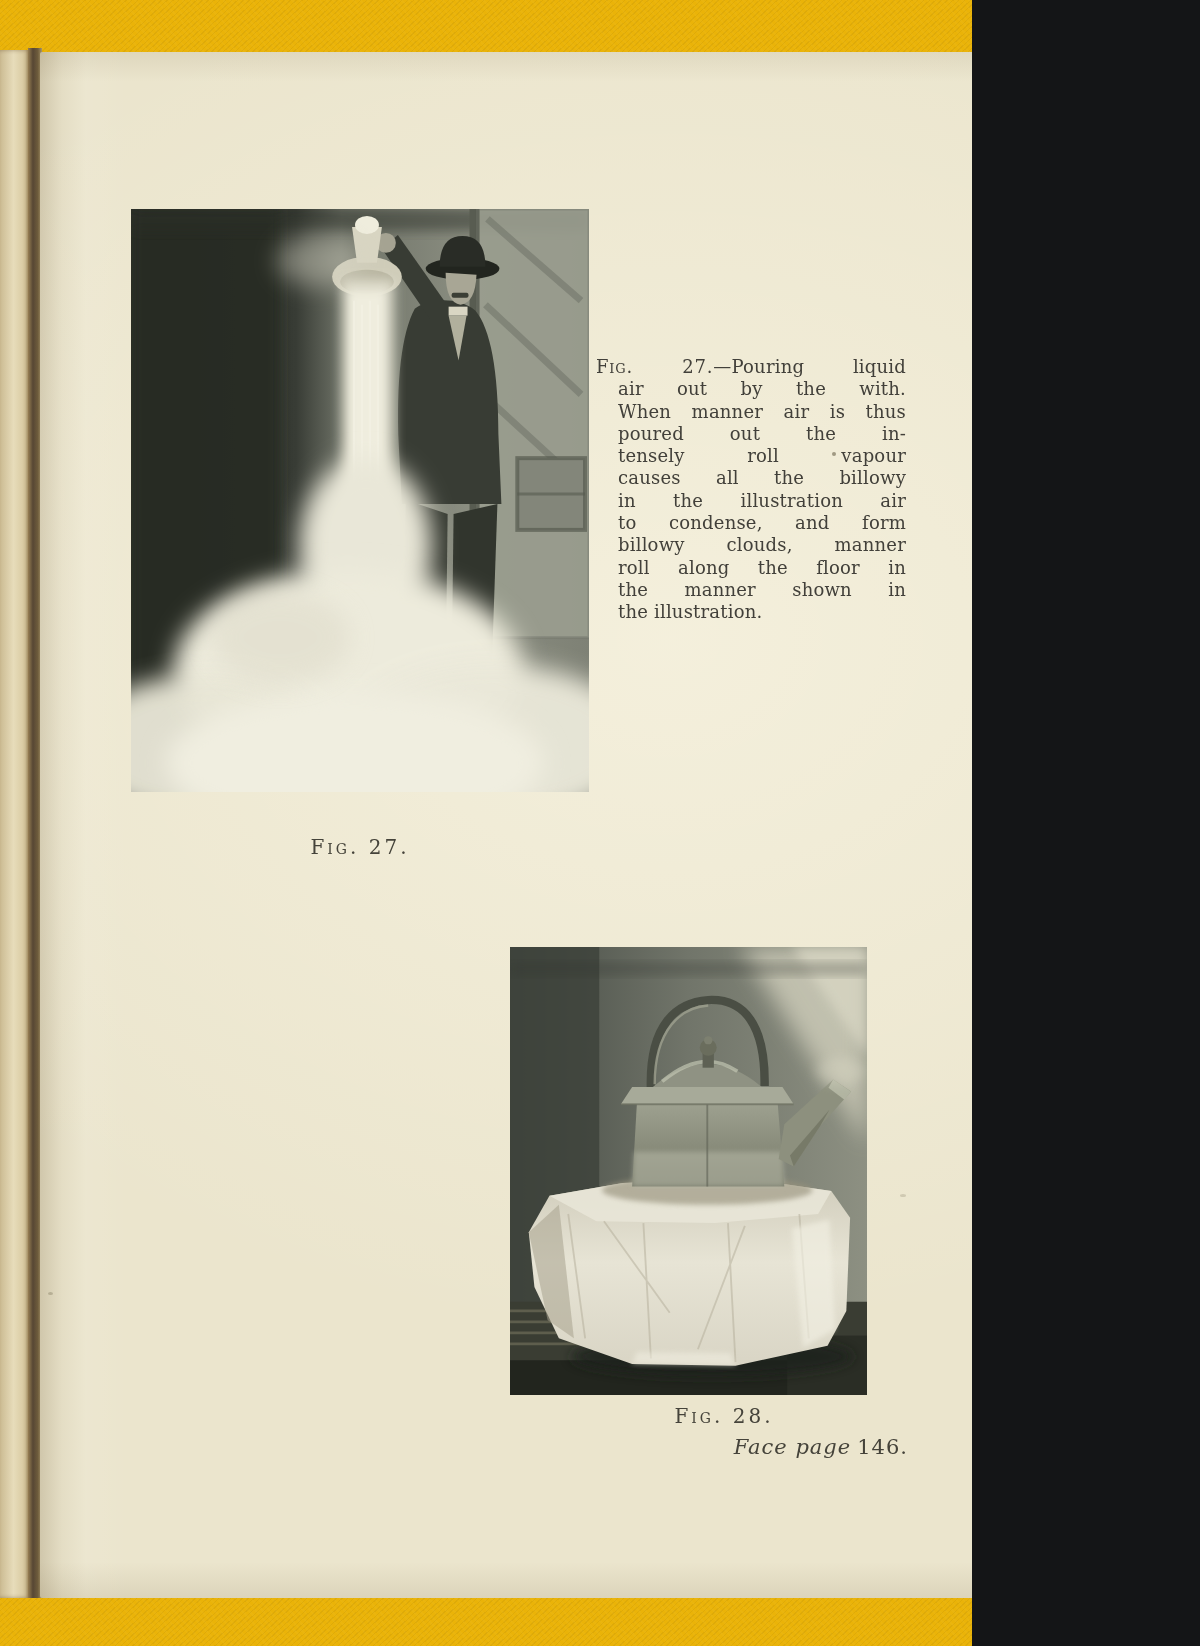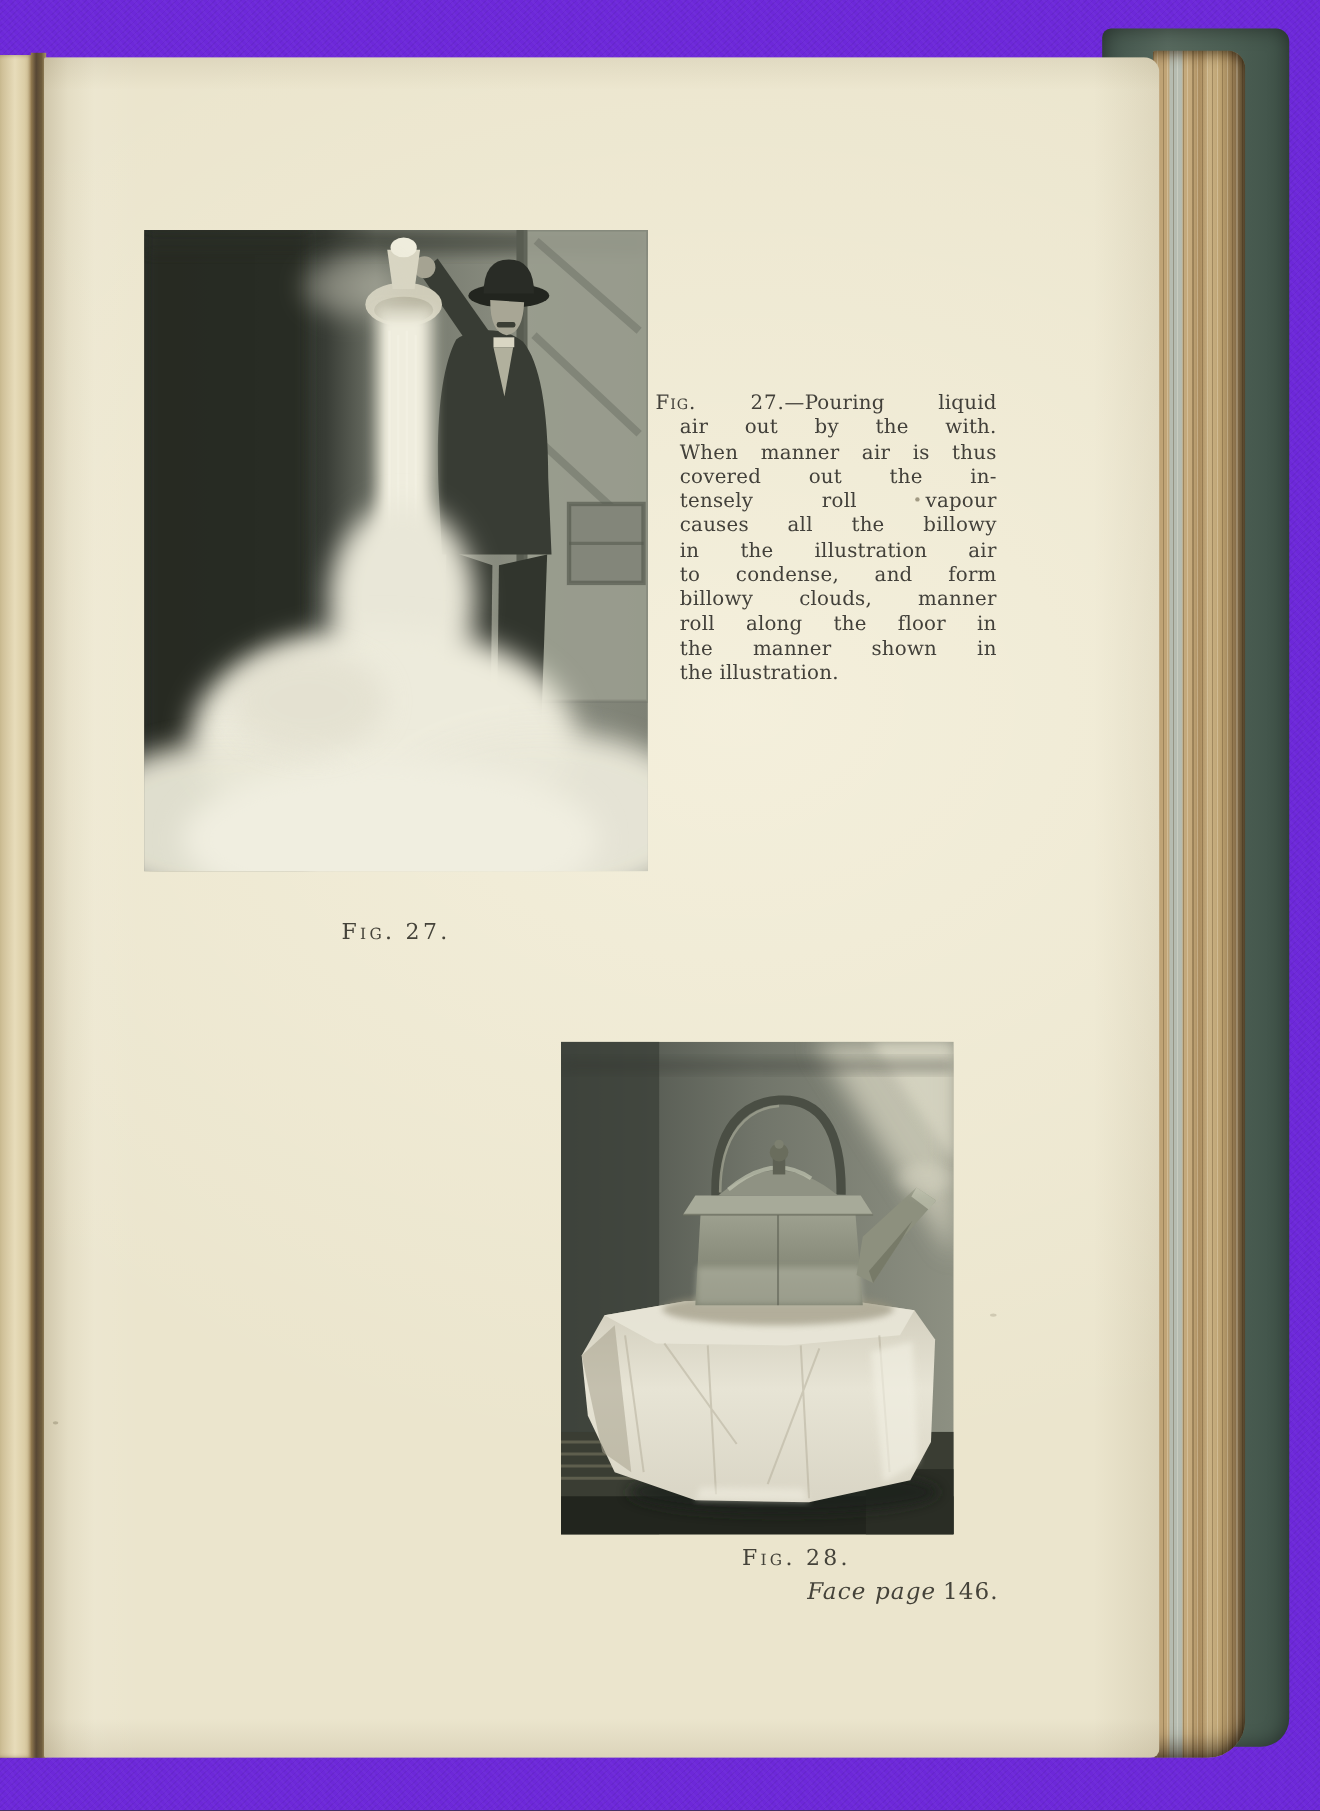--- a/index.html
+++ b/index.html
@@ -1,17 +1,17 @@
 <!DOCTYPE html>
 <html><head>
 <meta charset="utf-8">
 <style>
   html,body{margin:0;padding:0;background:#141517;}
-  .scene{position:relative;width:1200px;height:1646px;overflow:hidden;
-         background:#6d28d9;font-family:"DejaVu Serif","Liberation Serif",serif;}
+  .scene{position:relative;width:972px;height:1646px;overflow:hidden;
+         background:#eab308;font-family:"DejaVu Serif","Liberation Serif",serif;}
   .scene::before{content:"";position:absolute;inset:0;
     background:repeating-linear-gradient(47deg,rgba(255,255,255,.022) 0 2px,transparent 2px 5px),
                repeating-linear-gradient(-43deg,rgba(0,0,0,.05) 0 1px,transparent 1px 4px);
     pointer-events:none;}
 
   
   .cover{position:absolute;left:1002px;top:26px;width:170px;height:1562px;
     background:linear-gradient(90deg,#41534a,#57695e 35%,#4b5e53 70%,#3f5248);
     border-radius:8px 12px 26px 6px;
     box-shadow:inset 0 0 18px rgba(0,0,0,.45);}
@@ -150,21 +150,21 @@
           <ellipse cx="225" cy="556" rx="190" ry="72" fill="#f0eee0" filter="url(#b12)"></ellipse>
           <ellipse cx="150" cy="430" rx="70" ry="46" fill="#dfdccb" opacity=".6" filter="url(#b12)"></ellipse>
         </g>
       </svg>
     </div>
 
     <div class="caption caption-27">
       <div class="cap-line first"><span class="sc">Fig. 27.</span><span>—Pouring liquid</span></div>
       <div class="cap-line">air out by the with.</div>
       <div class="cap-line">When manner air is thus</div>
-      <div class="cap-line">covered out the in-</div>
+      <div class="cap-line">poured out the in-</div>
       <div class="cap-line">tensely roll vapour</div>
       <div class="cap-line">causes all the billowy</div>
       <div class="cap-line">in the illustration air</div>
       <div class="cap-line">to condense, and form</div>
       <div class="cap-line">billowy clouds, manner</div>
       <div class="cap-line">roll along the floor in</div>
       <div class="cap-line">the manner shown in</div>
       <div class="cap-line last">the illustration.</div>
     </div>
 

